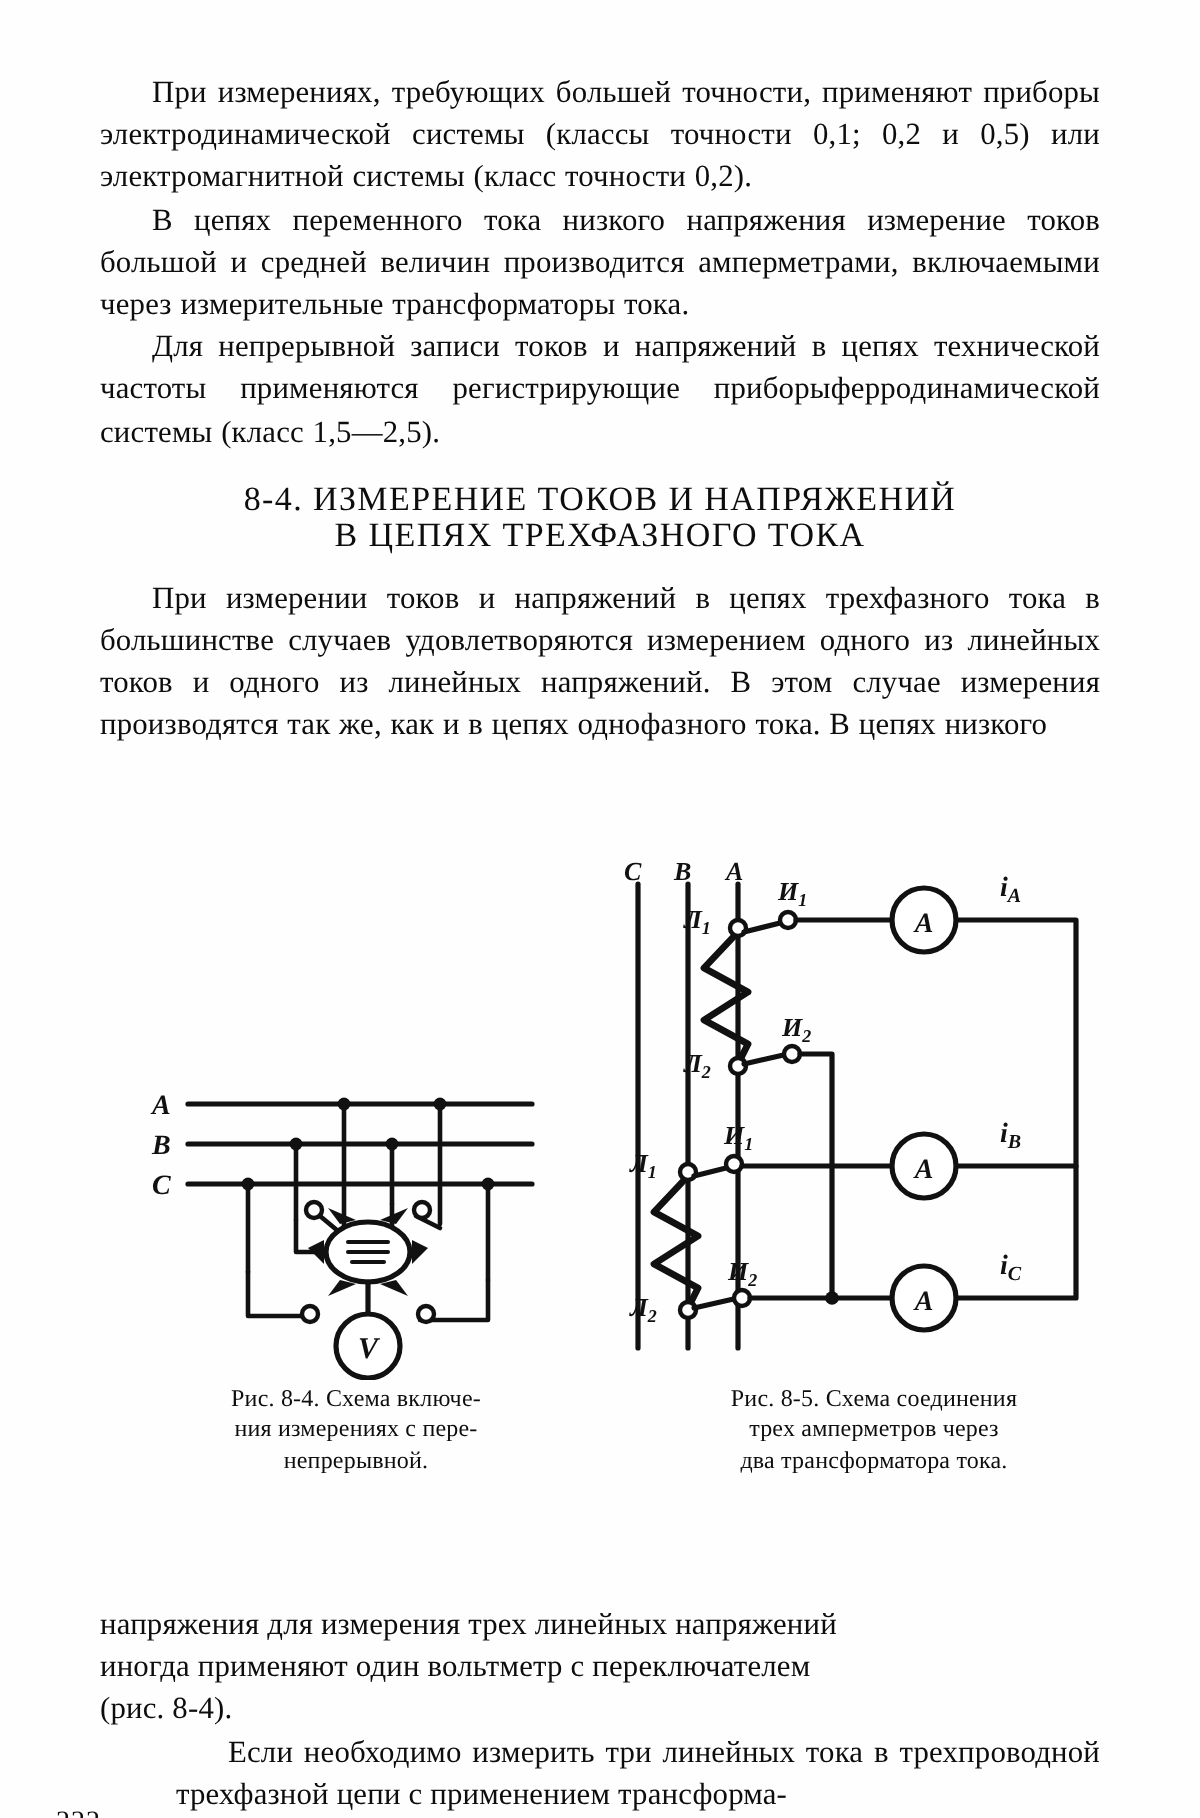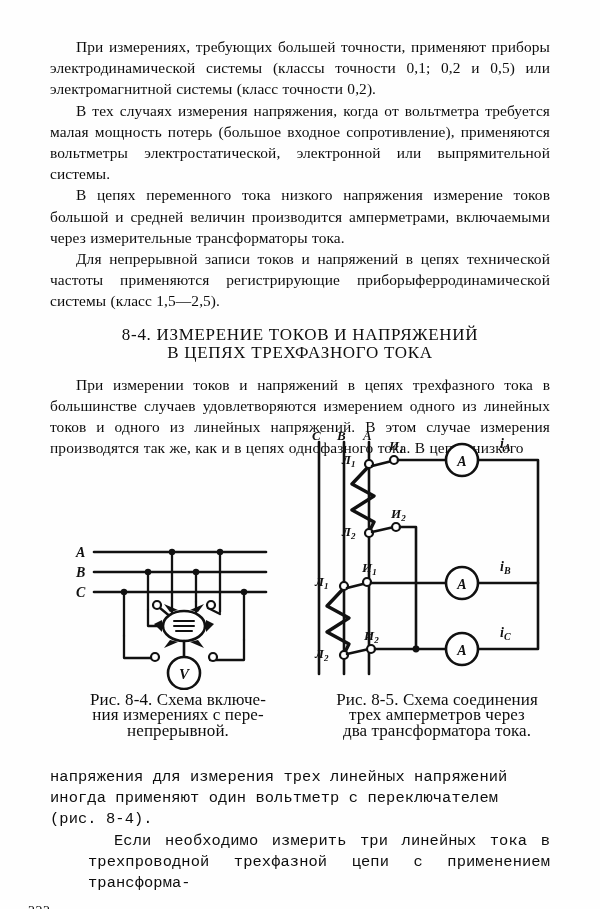--- a/index.html
+++ b/index.html
@@ -35,46 +35,45 @@
     line-height:18px;
     letter-spacing:.7px;
   }
   .heading .l1{display:block;}
   .heading .l2{display:block;}
   .floatfig{float:right;width:272px;height:0;}
 
   
   .figbox{position:absolute;}
   .cap{
-    position:absolute;font-size:17px;line-height:15.4px;
+    position:absolute;font-size:12px;line-height:15.4px;
     text-align:center;letter-spacing:.1px;
   }
   svg{display:block;}
   .lbl{font-family:"Liberation Serif","DejaVu Serif",serif;font-style:italic;font-weight:bold;}
 
   
-  .bottom{position:absolute;left:50px;top:767px;width:500px;font-family:Liberation Mono, monospace;}
+  .bottom{position:absolute;left:50px;top:802px;width:500px;}
   .bottom p{
     margin:0;font-size:15.4px;line-height:21.2px;text-align:justify;
     text-indent:0;letter-spacing:.1px;
   }
   .bottom p.ind{text-indent:26px;margin-left:38px;}
   .pageno{
     position:absolute;left:28px;top:876px;font-size:14px;letter-spacing:.5px;margin-top:28px;
   }
   .nojust{text-align:left;}
 </style>
 </head>
 <body>
 
 <div class="page">
 
   <div class="col">
     <p class="body">При измерениях, требующих большей точности, применяют приборы электродинамической системы (классы точности 0,1; 0,2 и 0,5) или электромагнитной системы (класс точности 0,2).</p>
-    <p class="body">В тех случаях измерения напряжения, когда от вольтметра требуется малая мощность потерь (большое входное сопротивление), применяются вольтметры электростатической, электронной или выпрямительной системы.</p>
     <p class="body">В цепях переменного тока низкого напряжения измерение токов большой и средней величин производится амперметрами, включаемыми через измерительные трансформаторы тока.</p>
     <p class="body">Для непрерывной записи токов и напряжений в цепях технической частоты применяются регистрирующие приборыферродинамической системы (класс 1,5—2,5).</p>
 
     <div class="heading">
       <span class="l1">8-4. ИЗМЕРЕНИЕ ТОКОВ И НАПРЯЖЕНИЙ</span>
       <span class="l2">В ЦЕПЯХ ТРЕХФАЗНОГО ТОКА</span>
     </div>
 
     <p class="body">
       <span class="floatfig"></span>

